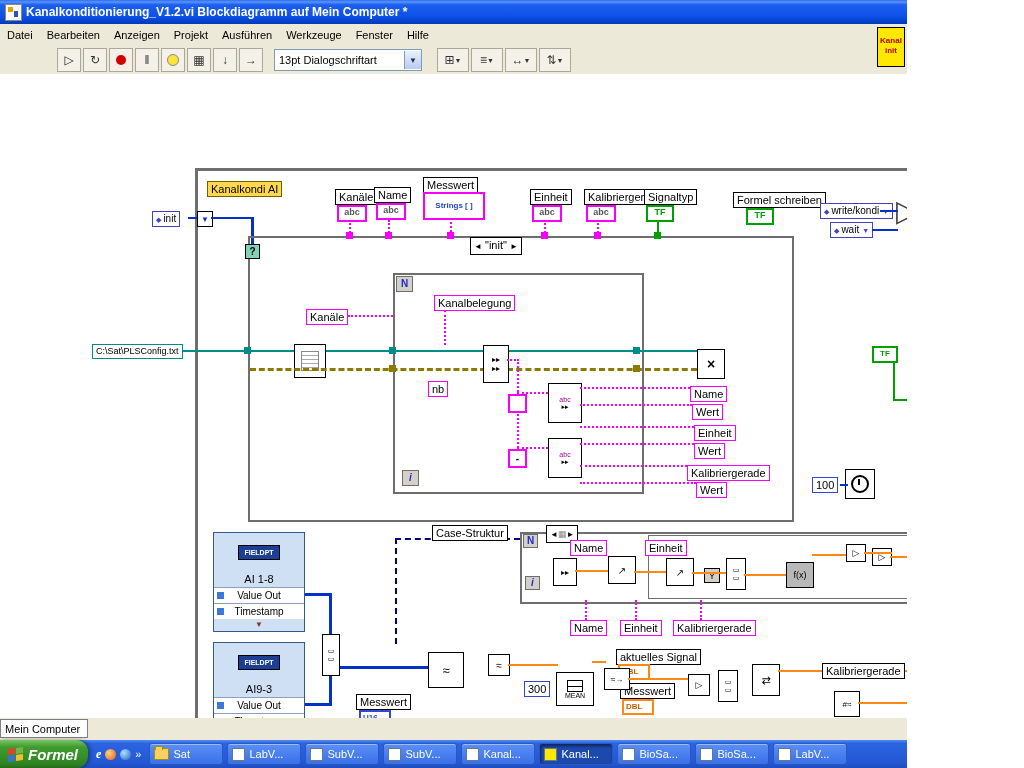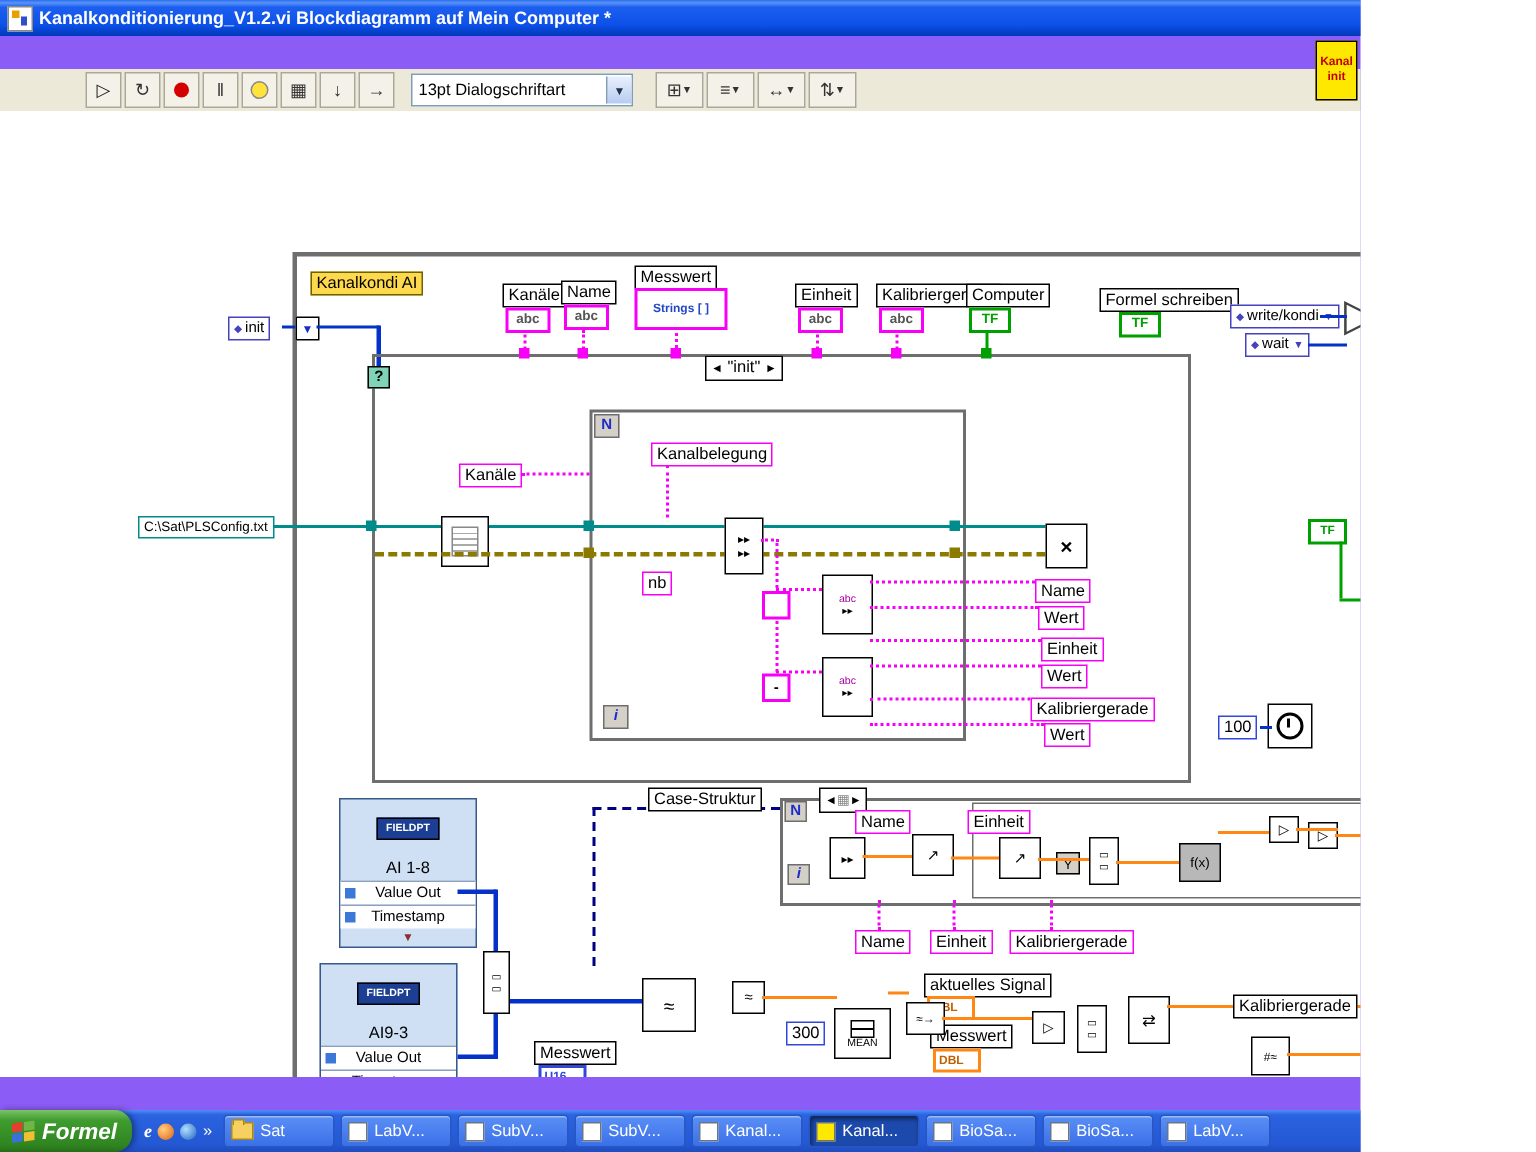--- a/index.html
+++ b/index.html
@@ -1,16 +1,16 @@
 <!DOCTYPE html>
 <html><head>
 <meta charset="utf-8">
 <style>
   html,body{margin:0;padding:0}
-  #screen{position:relative;width:907px;height:768px;background:#8b5cf6;font-family:"Liberation Sans","DejaVu Sans",sans-serif;overflow:hidden}
+  #screen{position:relative;width:907px;height:768px;background:#14b8a6;font-family:"Liberation Sans","DejaVu Sans",sans-serif;overflow:hidden}
   .abs{position:absolute}
   
   .titlebar{position:absolute;left:0;top:0;width:1024px;height:24px;
     background:linear-gradient(180deg,#2a6ff0 0%,#5a93f8 8%,#1c5ff0 20%,#0c50e8 70%,#0038b8 100%);
     display:flex;align-items:center;color:#fff;font-weight:bold;font-size:12px}
   .tb-btn{width:20px;height:17px;margin-right:2px;border:1px solid #fff;border-radius:3px;
     display:flex;align-items:center;justify-content:center;color:#fff;font-size:11px;
     background:linear-gradient(180deg,#6a9af8,#2258d8)}
   .tb-close{background:linear-gradient(180deg,#f0a088,#d84828)}
   .menubar{position:absolute;left:0;top:24px;width:1024px;height:22px;background:#ece9d8;display:flex;align-items:center;font-size:11px;border-bottom:1px solid #d8d4c4}
@@ -91,20 +91,30 @@
     <span class="tb-btn">
           <span style="width:8px;height:3px;background:#fff;margin-top:8px"></span>
         </span>
     <span class="tb-btn">
           <span style="width:8px;height:7px;border:1px solid #fff;border-top:2px solid #fff"></span>
         </span>
     <span class="tb-btn tb-close">×</span>
   </span>
 </div>
 
+<div class="menubar">
+  <span class="menu-item">Datei</span>
+  <span class="menu-item">Bearbeiten</span>
+  <span class="menu-item">Anzeigen</span>
+  <span class="menu-item">Projekt</span>
+  <span class="menu-item">Ausführen</span>
+  <span class="menu-item">Werkzeuge</span>
+  <span class="menu-item">Fenster</span>
+  <span class="menu-item">Hilfe</span>
+</div>
 
 <div class="toolbar">
   <span style="width:56px"></span>
   <span class="tbtn" style="color:#222">▷</span>
   <span class="tbtn">↻</span>
   <span class="tbtn">
         <span style="width:10px;height:10px;border-radius:50%;background:#d40000"></span>
       </span>
   <span class="tbtn">‖</span>
   <span class="tbtn">
@@ -148,21 +158,21 @@
   <div class="lbl" style="left:335px;top:115px">Kanäle</div>
   <div class="term" style="left:337px;top:131px;width:26px;height:13px">abc</div>
   <div class="lbl" style="left:374px;top:113px">Name</div>
   <div class="term" style="left:376px;top:129px;width:26px;height:13px">abc</div>
   <div class="lbl" style="left:423px;top:103px">Messwert</div>
   <div class="term" style="left:423px;top:118px;width:58px;height:24px;font-size:8px;line-height:24px;color:#2048c8">Strings [ ]</div>
   <div class="lbl" style="left:530px;top:115px">Einheit</div>
   <div class="term" style="left:532px;top:131px;width:26px;height:13px">abc</div>
   <div class="lbl" style="left:584px;top:115px">Kalibriergerade</div>
   <div class="term" style="left:586px;top:131px;width:26px;height:13px">abc</div>
-  <div class="lbl" style="left:644px;top:115px">Computer</div>
+  <div class="lbl" style="left:644px;top:115px">Signaltyp</div>
   <div class="term tgreen" style="left:646px;top:131px;width:24px;height:13px">TF</div>
 
   <div class="lbl" style="left:733px;top:118px">Formel schreiben</div>
   <div class="term tgreen" style="left:746px;top:134px;width:24px;height:13px">TF</div>
 
   <div class="enum" style="left:820px;top:129px"><span class="dia">◆</span><span>write/kondi</span><span style="color:#4343c0;font-size:7px;margin-left:3px">▼</span></div>
   <div class="enum" style="left:830px;top:148px"><span class="dia">◆</span><span>wait</span><span style="color:#4343c0;font-size:7px;margin-left:3px">▼</span></div>
   <div class="abs" style="left:896px;top:122px;font-size:30px;line-height:30px;color:#444">▷</div>
   <div class="w wblue" style="left:880px;top:136px;width:18px"></div>
   <div class="w wblue" style="left:872px;top:155px;width:26px"></div>
@@ -256,21 +266,21 @@
   <div class="abs" style="left:948px;top:321px;width:15px;height:15px;border-radius:50%;background:radial-gradient(circle at 35% 35%,#ff6050,#c00000);border:1px solid #600"></div>
 
   <div class="lbl" style="left:812px;top:403px;border-color:#3048d8">100</div>
   <div class="node" style="left:845px;top:395px;width:28px;height:28px">
     <span style="width:14px;height:14px;border-radius:50%;border:2px solid #000;position:relative">
           <span style="position:absolute;left:5px;top:2px;width:2px;height:6px;background:#000"></span>
         </span>
   </div>
   <div class="w wblue" style="left:840px;top:410px;width:8px"></div>
 
-  <div class="fp" style="left:226px;top:458px;height:100px">
+  <div class="fp" style="left:213px;top:458px;height:100px">
     <div class="fp-icon">
           <span class="fp-brand">FIELDPT</span>
         </div>
     <div class="fp-title">AI 1-8</div>
     <div class="fp-row">Value Out</div>
     <div class="fp-row">Timestamp</div>
     <div class="fp-chev">▼</div>
   </div>
   <div class="fp" style="left:213px;top:568px;height:100px">
     <div class="fp-icon">
@@ -362,20 +372,24 @@
   <div class="lbl" style="left:976px;top:629px">aktuelle F</div>
 </div>
 
 <div>
   <div class="scroll-track" style="left:1012px;top:74px;width:12px;height:644px"></div>
   <div class="scroll-btn" style="left:1012px;top:74px;width:12px;height:14px">▲</div>
   <div class="scroll-thumb" style="left:1012px;top:90px;width:12px;height:62px"></div>
   <div class="scroll-btn" style="left:1012px;top:704px;width:12px;height:14px">▼</div>
 </div>
 
+<div class="statusrow">
+  <div class="pane-tab">Mein Computer</div>
+
+</div>
 
 <div class="taskbar">
   <div class="startbtn">
     <span class="flag">
       <span style="background:#e33e30"></span>
       <span style="background:#70b548"></span>
       <span style="background:#3a70d8"></span>
       <span style="background:#f0c030"></span>
     </span>
     <span>Formel</span>

